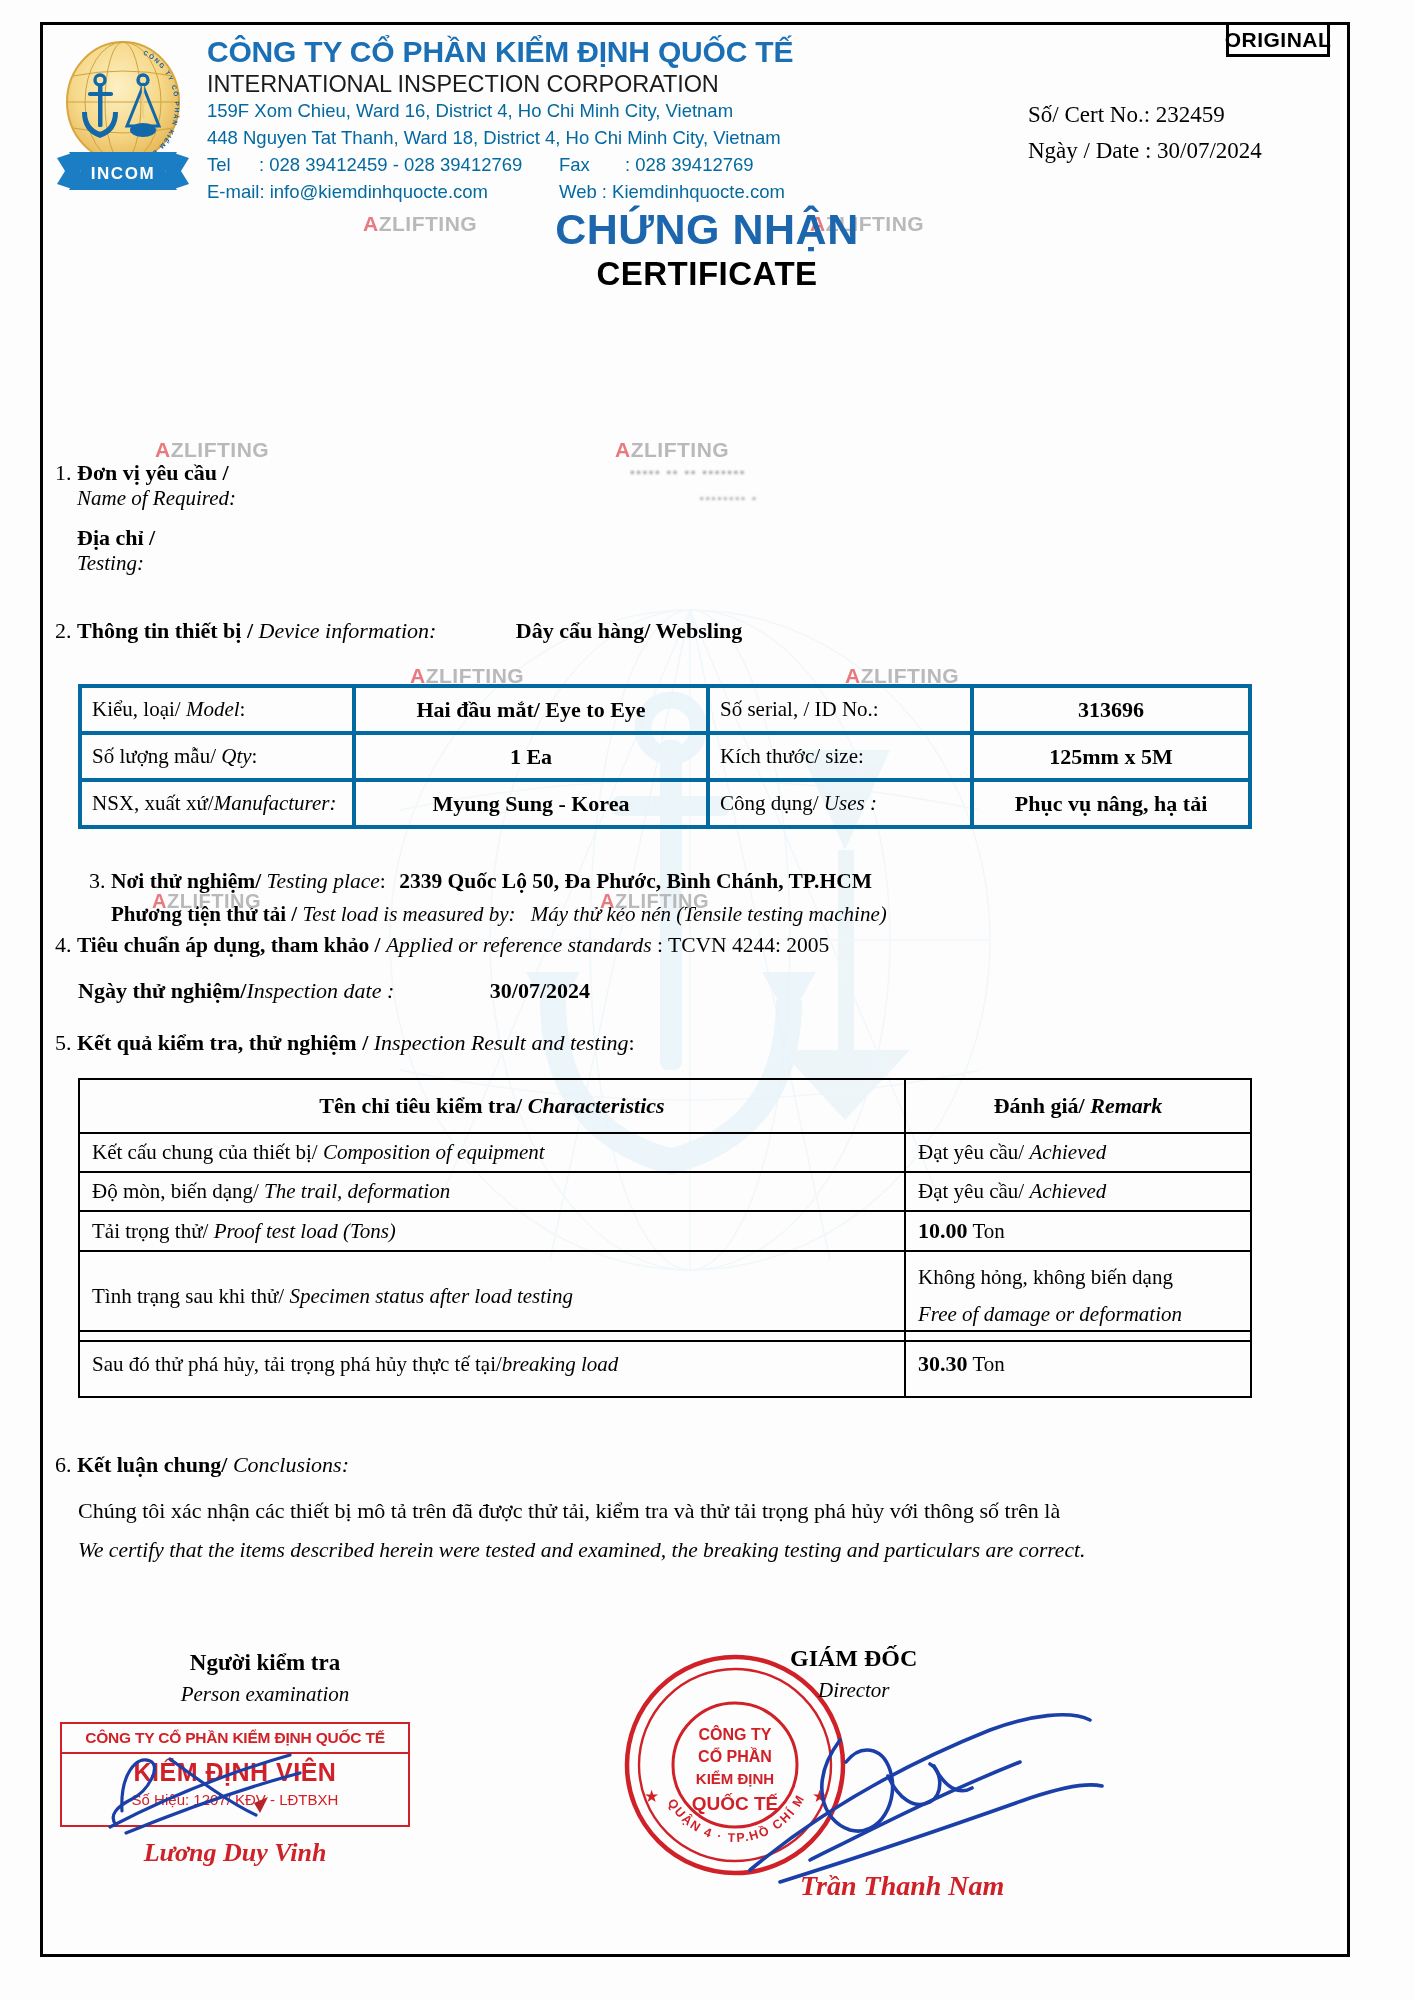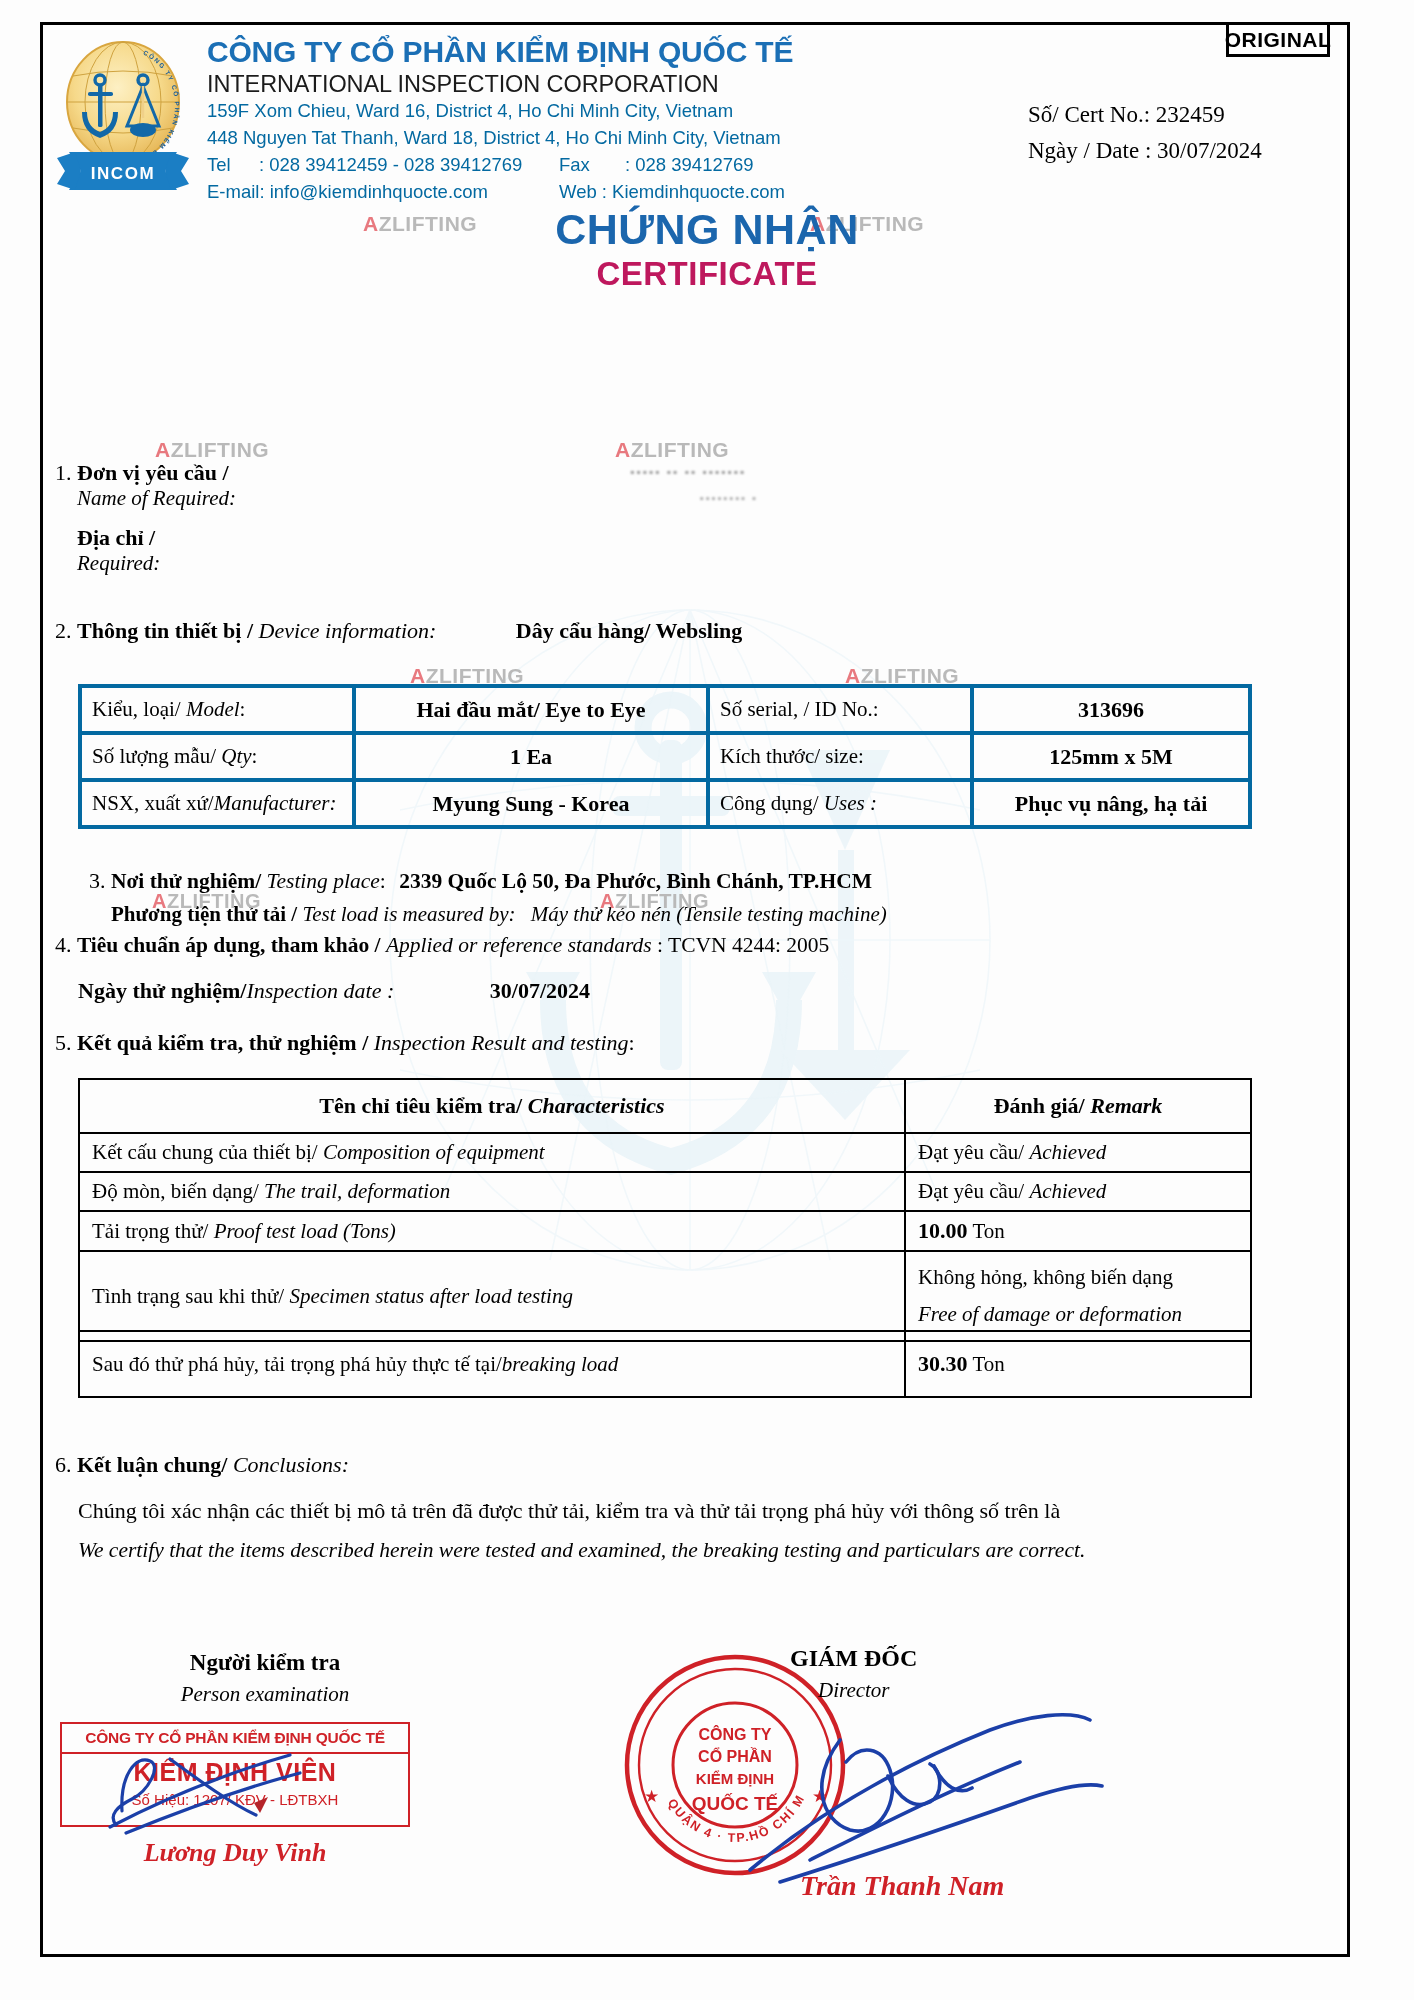--- a/index.html
+++ b/index.html
@@ -105,21 +105,21 @@
   
   .title-vn{
     position:absolute;left:0;top:205px;width:1414px;text-align:center;
     font-family:"Liberation Sans", sans-serif;
     font-size:43px;font-weight:bold;color:#1b66ad;z-index:7;
     letter-spacing:.5px;
   }
   .title-en{
     position:absolute;left:0;top:255px;width:1414px;text-align:center;
     font-family:"Liberation Sans", sans-serif;
-    font-size:33px;font-weight:bold;color:#be185d;z-index:7;
+    font-size:33px;font-weight:bold;color:#000000;z-index:7;
     letter-spacing:.5px;
   }
 
   
   .sec{position:absolute;z-index:5;font-family:"Liberation Serif",serif;}
   .num{font-size:22px;}
   .b{font-weight:bold;}
   .i{font-style:italic;}
 
   .s1{left:55px;top:460px;}
@@ -355,21 +355,21 @@
   <div class="az" style="left:410px;top:664px;"><span class="a">A</span>ZLIFTING</div>
   <div class="az" style="left:845px;top:664px;"><span class="a">A</span>ZLIFTING</div>
   <div class="az" style="left:152px;top:890px;font-size:20px;"><span class="a">A</span>ZLIFTING</div>
   <div class="az" style="left:600px;top:890px;font-size:20px;"><span class="a">A</span>ZLIFTING</div>
 
   <div class="sec s1">
     <div class="l1"><span class="num">1.</span>
       <span class="b">Đơn vị yêu cầu /</span></div>
     <div class="l2 i">Name of Required:</div>
     <div class="l3 b">Địa chỉ /</div>
-    <div class="l4 i">Required:</div>
+    <div class="l4 i">Testing:</div>
   </div>
   <div class="redact">▪▪▪▪▪ ▪▪ ▪▪ ▪▪▪▪▪▪▪</div>
   <div class="redact2">▪▪▪▪▪▪▪▪ ▪</div>
 
   <div class="sec s2">
     <span class="num">2.</span>
     <span class="b">Thông tin thiết bị /</span>
     <span class="i">Device information:</span>
     <span class="val">Dây cẩu hàng/ Websling</span>
   </div>

